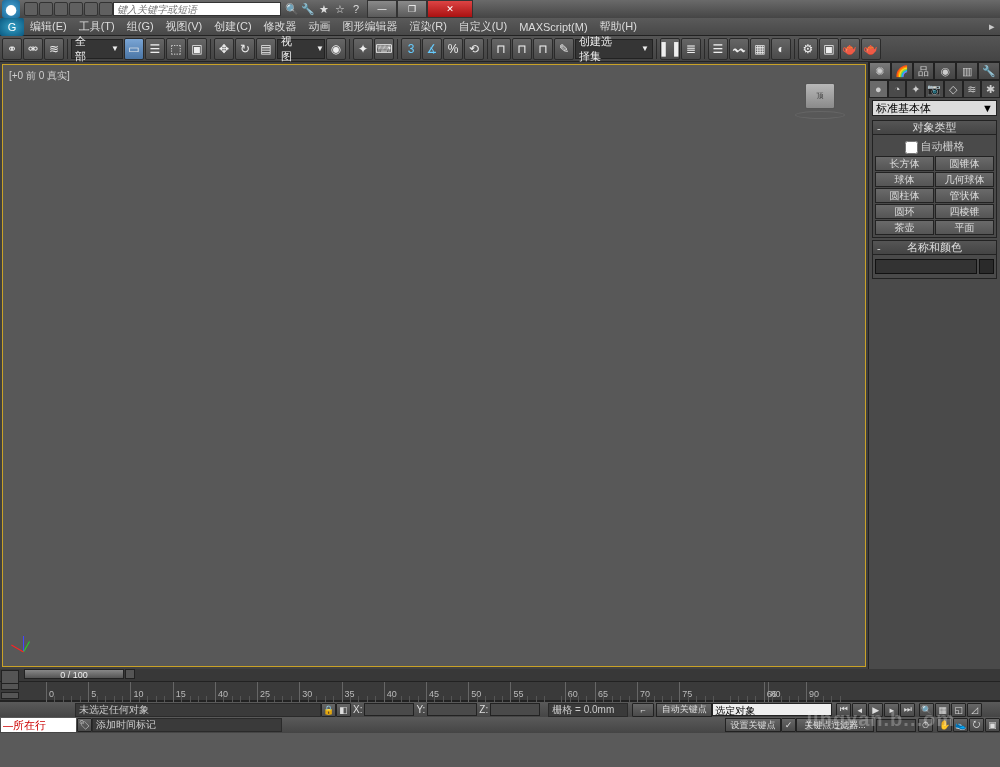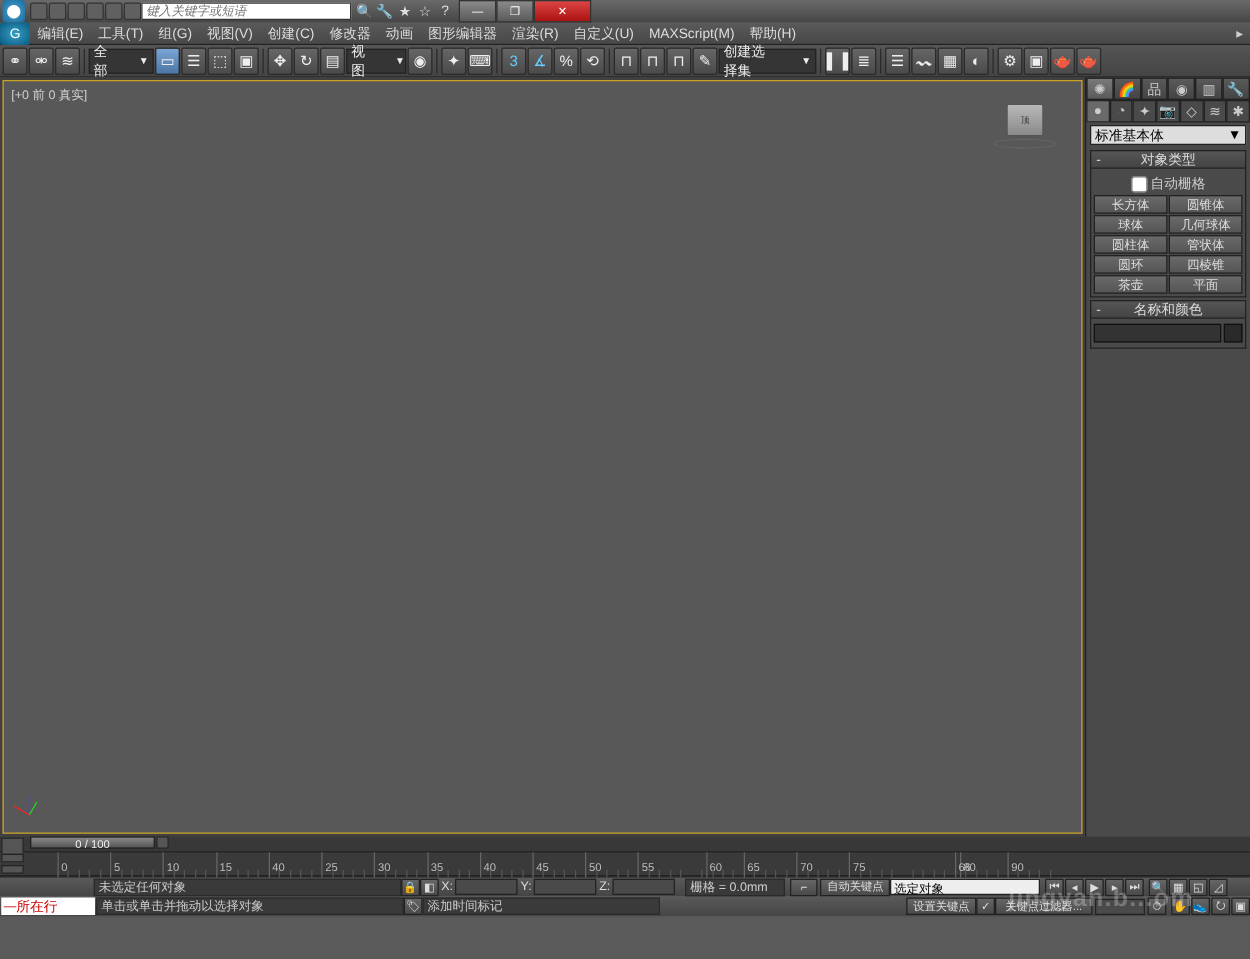--- a/index.html
+++ b/index.html
@@ -398,21 +398,20 @@
   <div class="nav-cluster">
     <div class="sbtn">🔍</div>
     <div class="sbtn">▦</div>
     <div class="sbtn">◱</div>
     <div class="sbtn">◿</div>
   </div>
 </div>
 
 <div class="status-row2">
   <div class="layer-box">— <span>所在行</span></div>
-  <div class="stat-cell" style="width:246px">单击或单击并拖动以选择对象</div>
   <div class="sbtn">🏷</div>
   <div class="stat-cell" style="width:190px">添加时间标记</div>
   <div style="flex:1"></div>
   <div class="key-btn">设置关键点</div>
   <div class="sbtn">✓</div>
   <div class="key-btn" style="width:78px">关键点过滤器...</div>
   <div class="coord-in" style="width:40px;margin:0 2px"></div>
   <div class="sbtn">⏱</div>
   <div class="nav-cluster">
     <div class="sbtn">✋</div>

